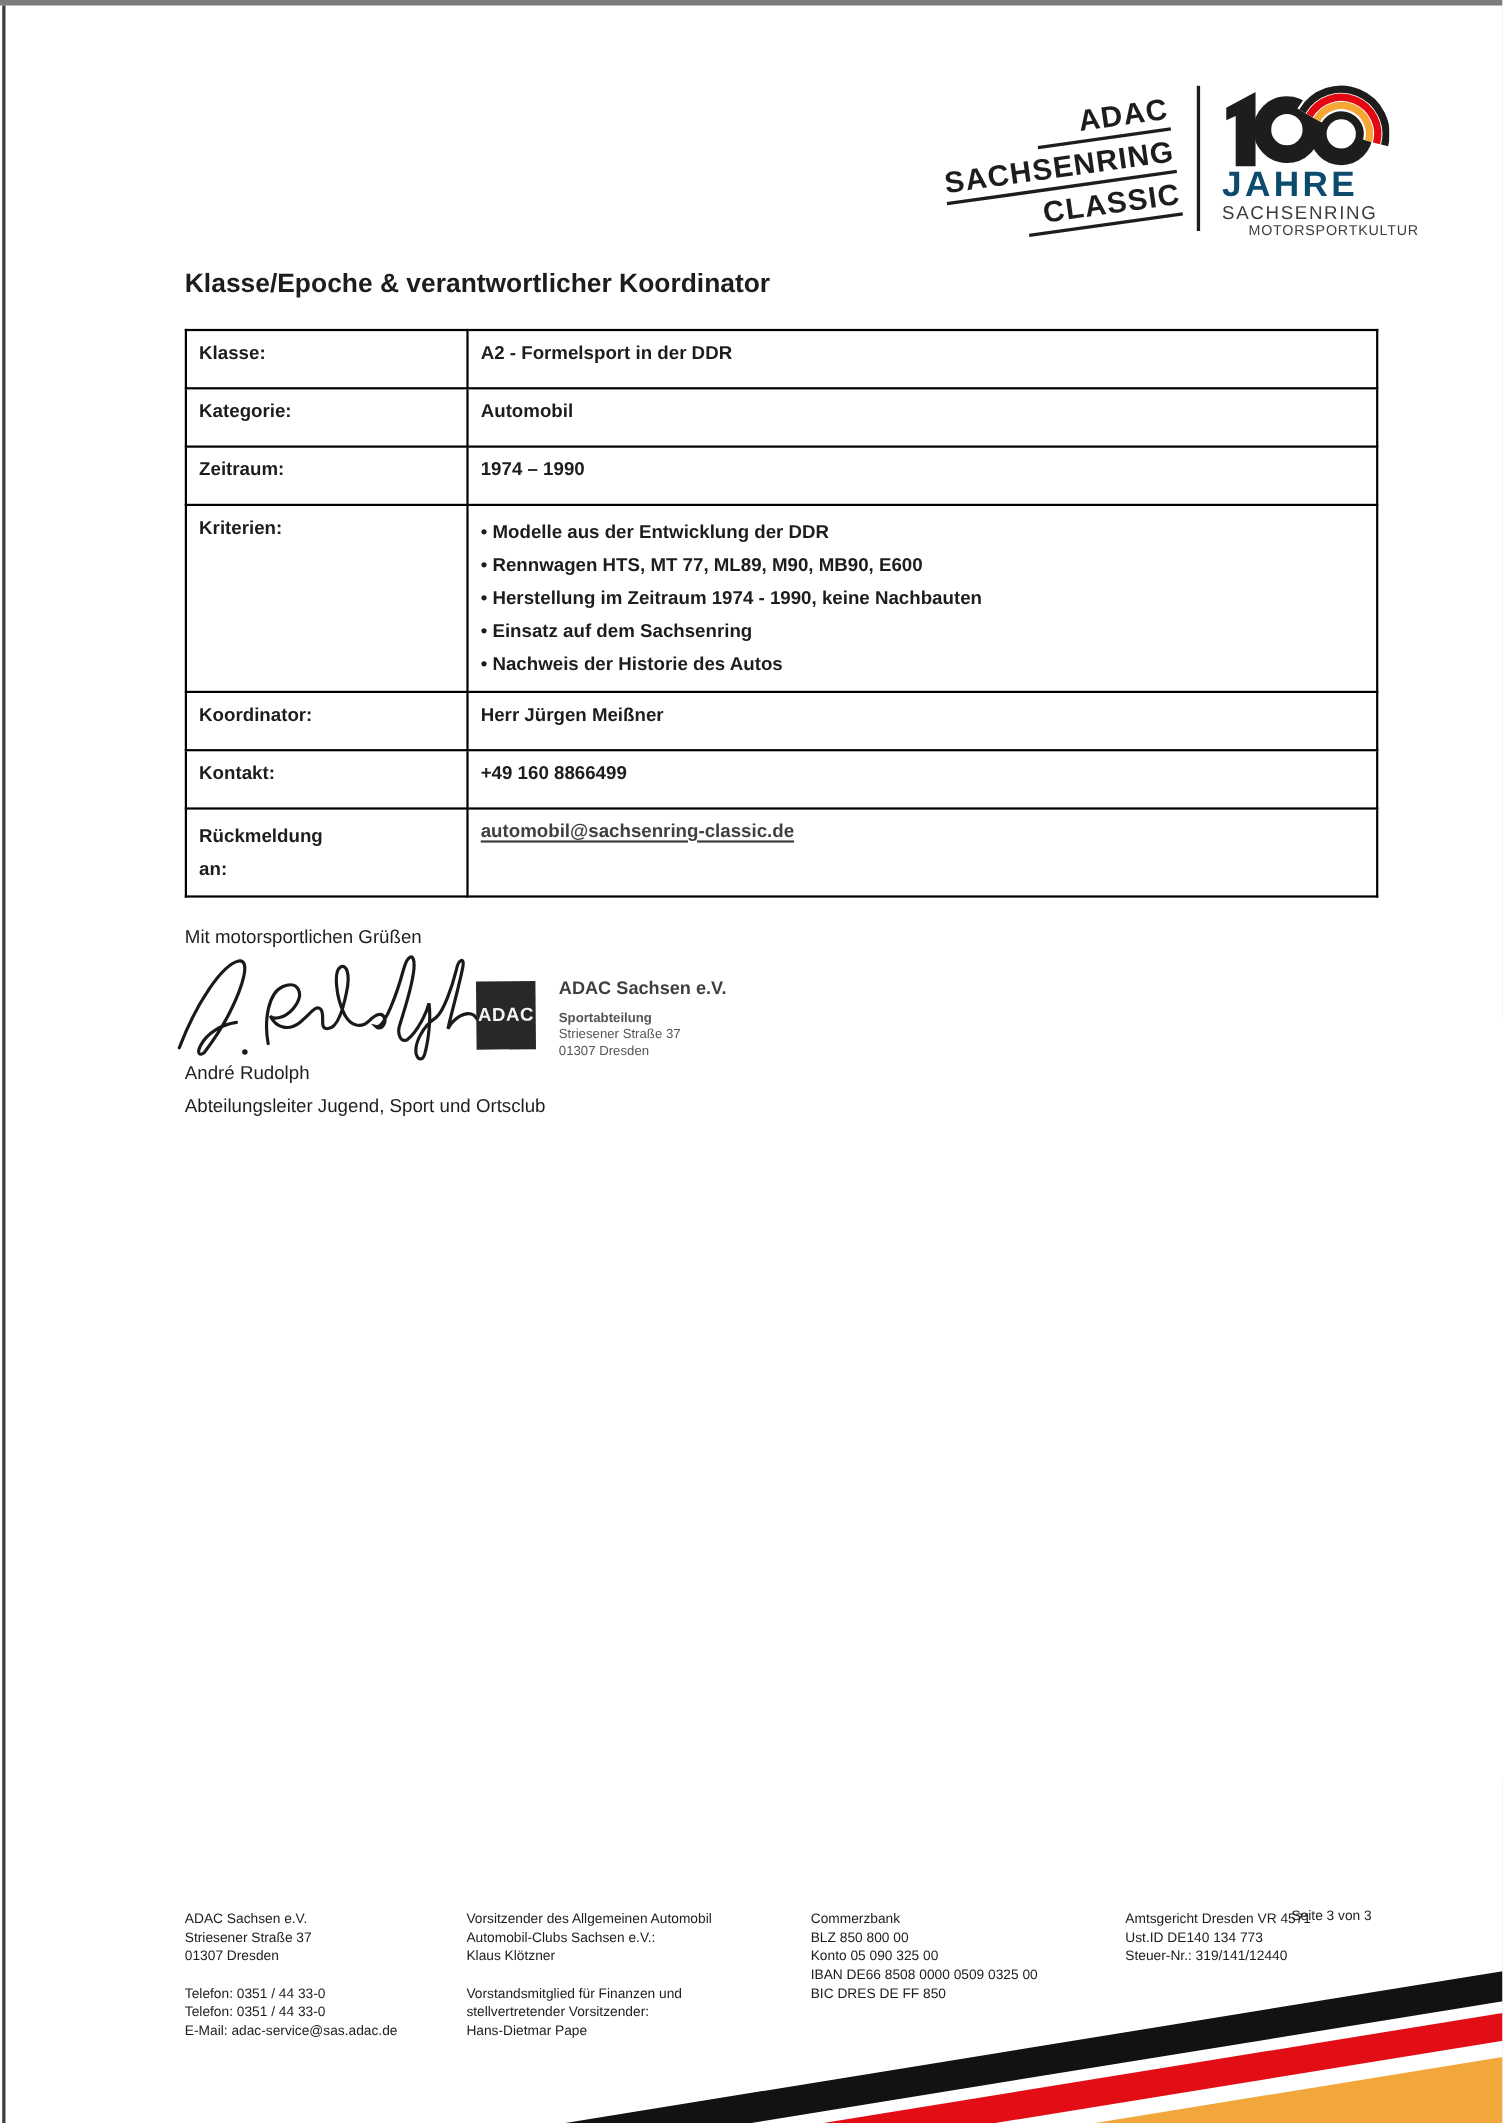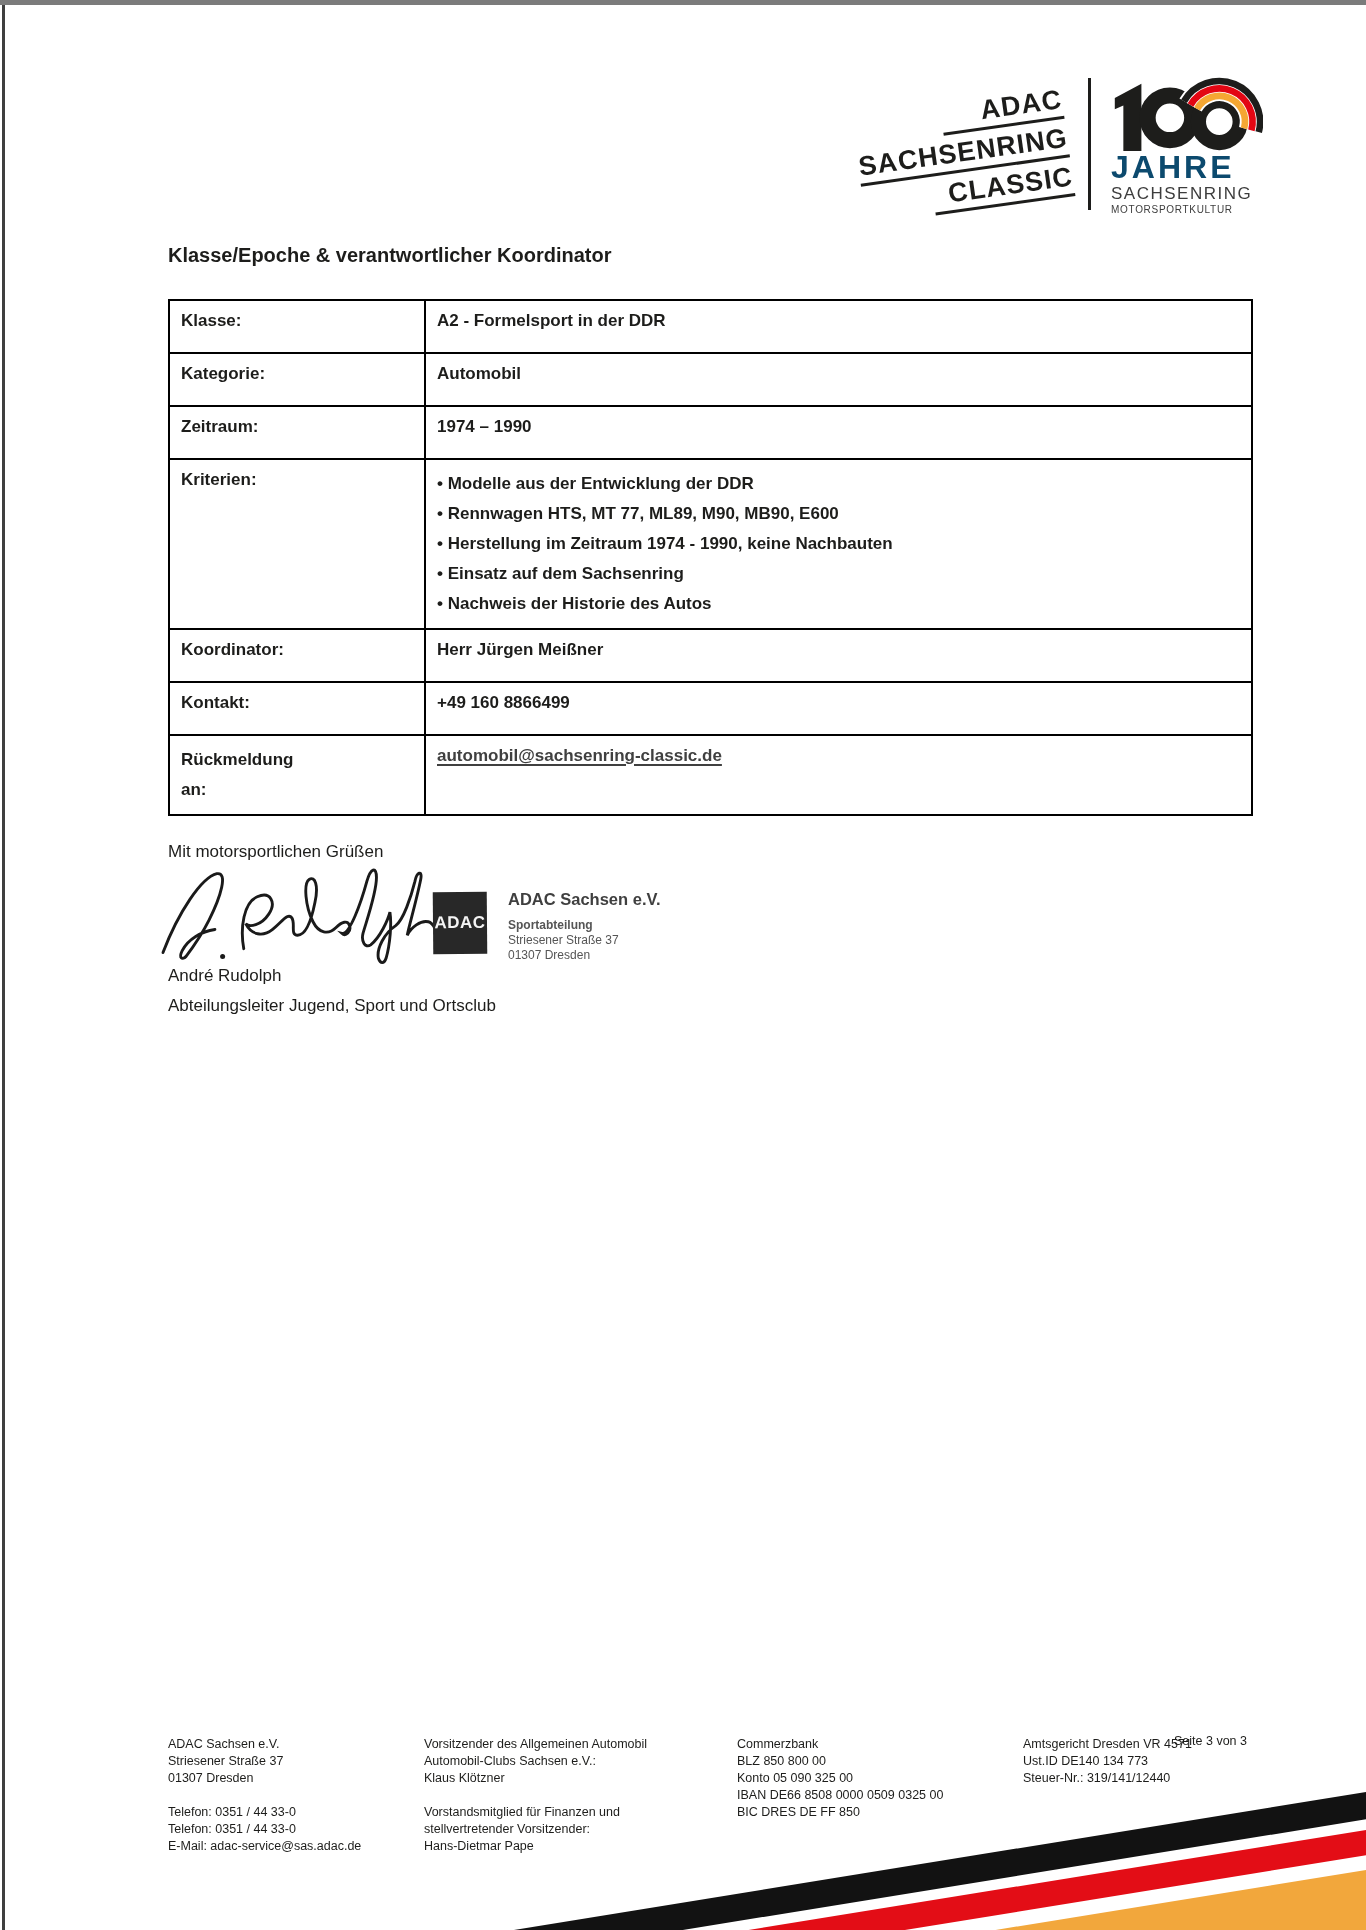--- a/index.html
+++ b/index.html
@@ -20,24 +20,24 @@
   .wordmark .wm-ul { display:inline-block; border-bottom:3px solid #1d1d1b; padding-bottom:3px; }
   .wm-pad-1 { padding-left:40px; }
   .wm-pad-3 { padding-left:15px; }
 
   
   .logo-divider { position:absolute; left:1088px; top:78px; width:3px; height:132px; background:#1d1d1b; }
   .anniv { position:absolute; left:1111px; top:77px; width:152px; }
   .anniv svg { display:block; }
   .anniv-jahre { font-weight:bold; font-size:32px; line-height:33px; letter-spacing:3px; margin-top:-2px; color:#0c4a6e; }
   .anniv-sub { font-size:17px; line-height:19px; letter-spacing:1.5px; color:#3d3d3d; }
-  .anniv-tag { font-size:10px; line-height:13px; letter-spacing:0.7px; color:#3d3d3d; }
-
-  
-  .heading { position:absolute; left:168px; top:244px; font-size:20px; font-weight:bold; }
+  .anniv-tag { font-size:13px; line-height:13px; letter-spacing:0.7px; color:#3d3d3d;margin-left:24px; }
+
+  
+  .heading { position:absolute; left:168px; top:244px; font-size:24px; font-weight:bold; }
 
   
   .info-table {
     position:absolute; left:168px; top:299px; width:1085px;
     border-collapse:collapse; table-layout:fixed;
   }
   .info-table td {
     border:2px solid #000; vertical-align:top; padding:9px 11px;
     font-size:17px; font-weight:bold; color:#1d1d1b; line-height:1.3;
   }

